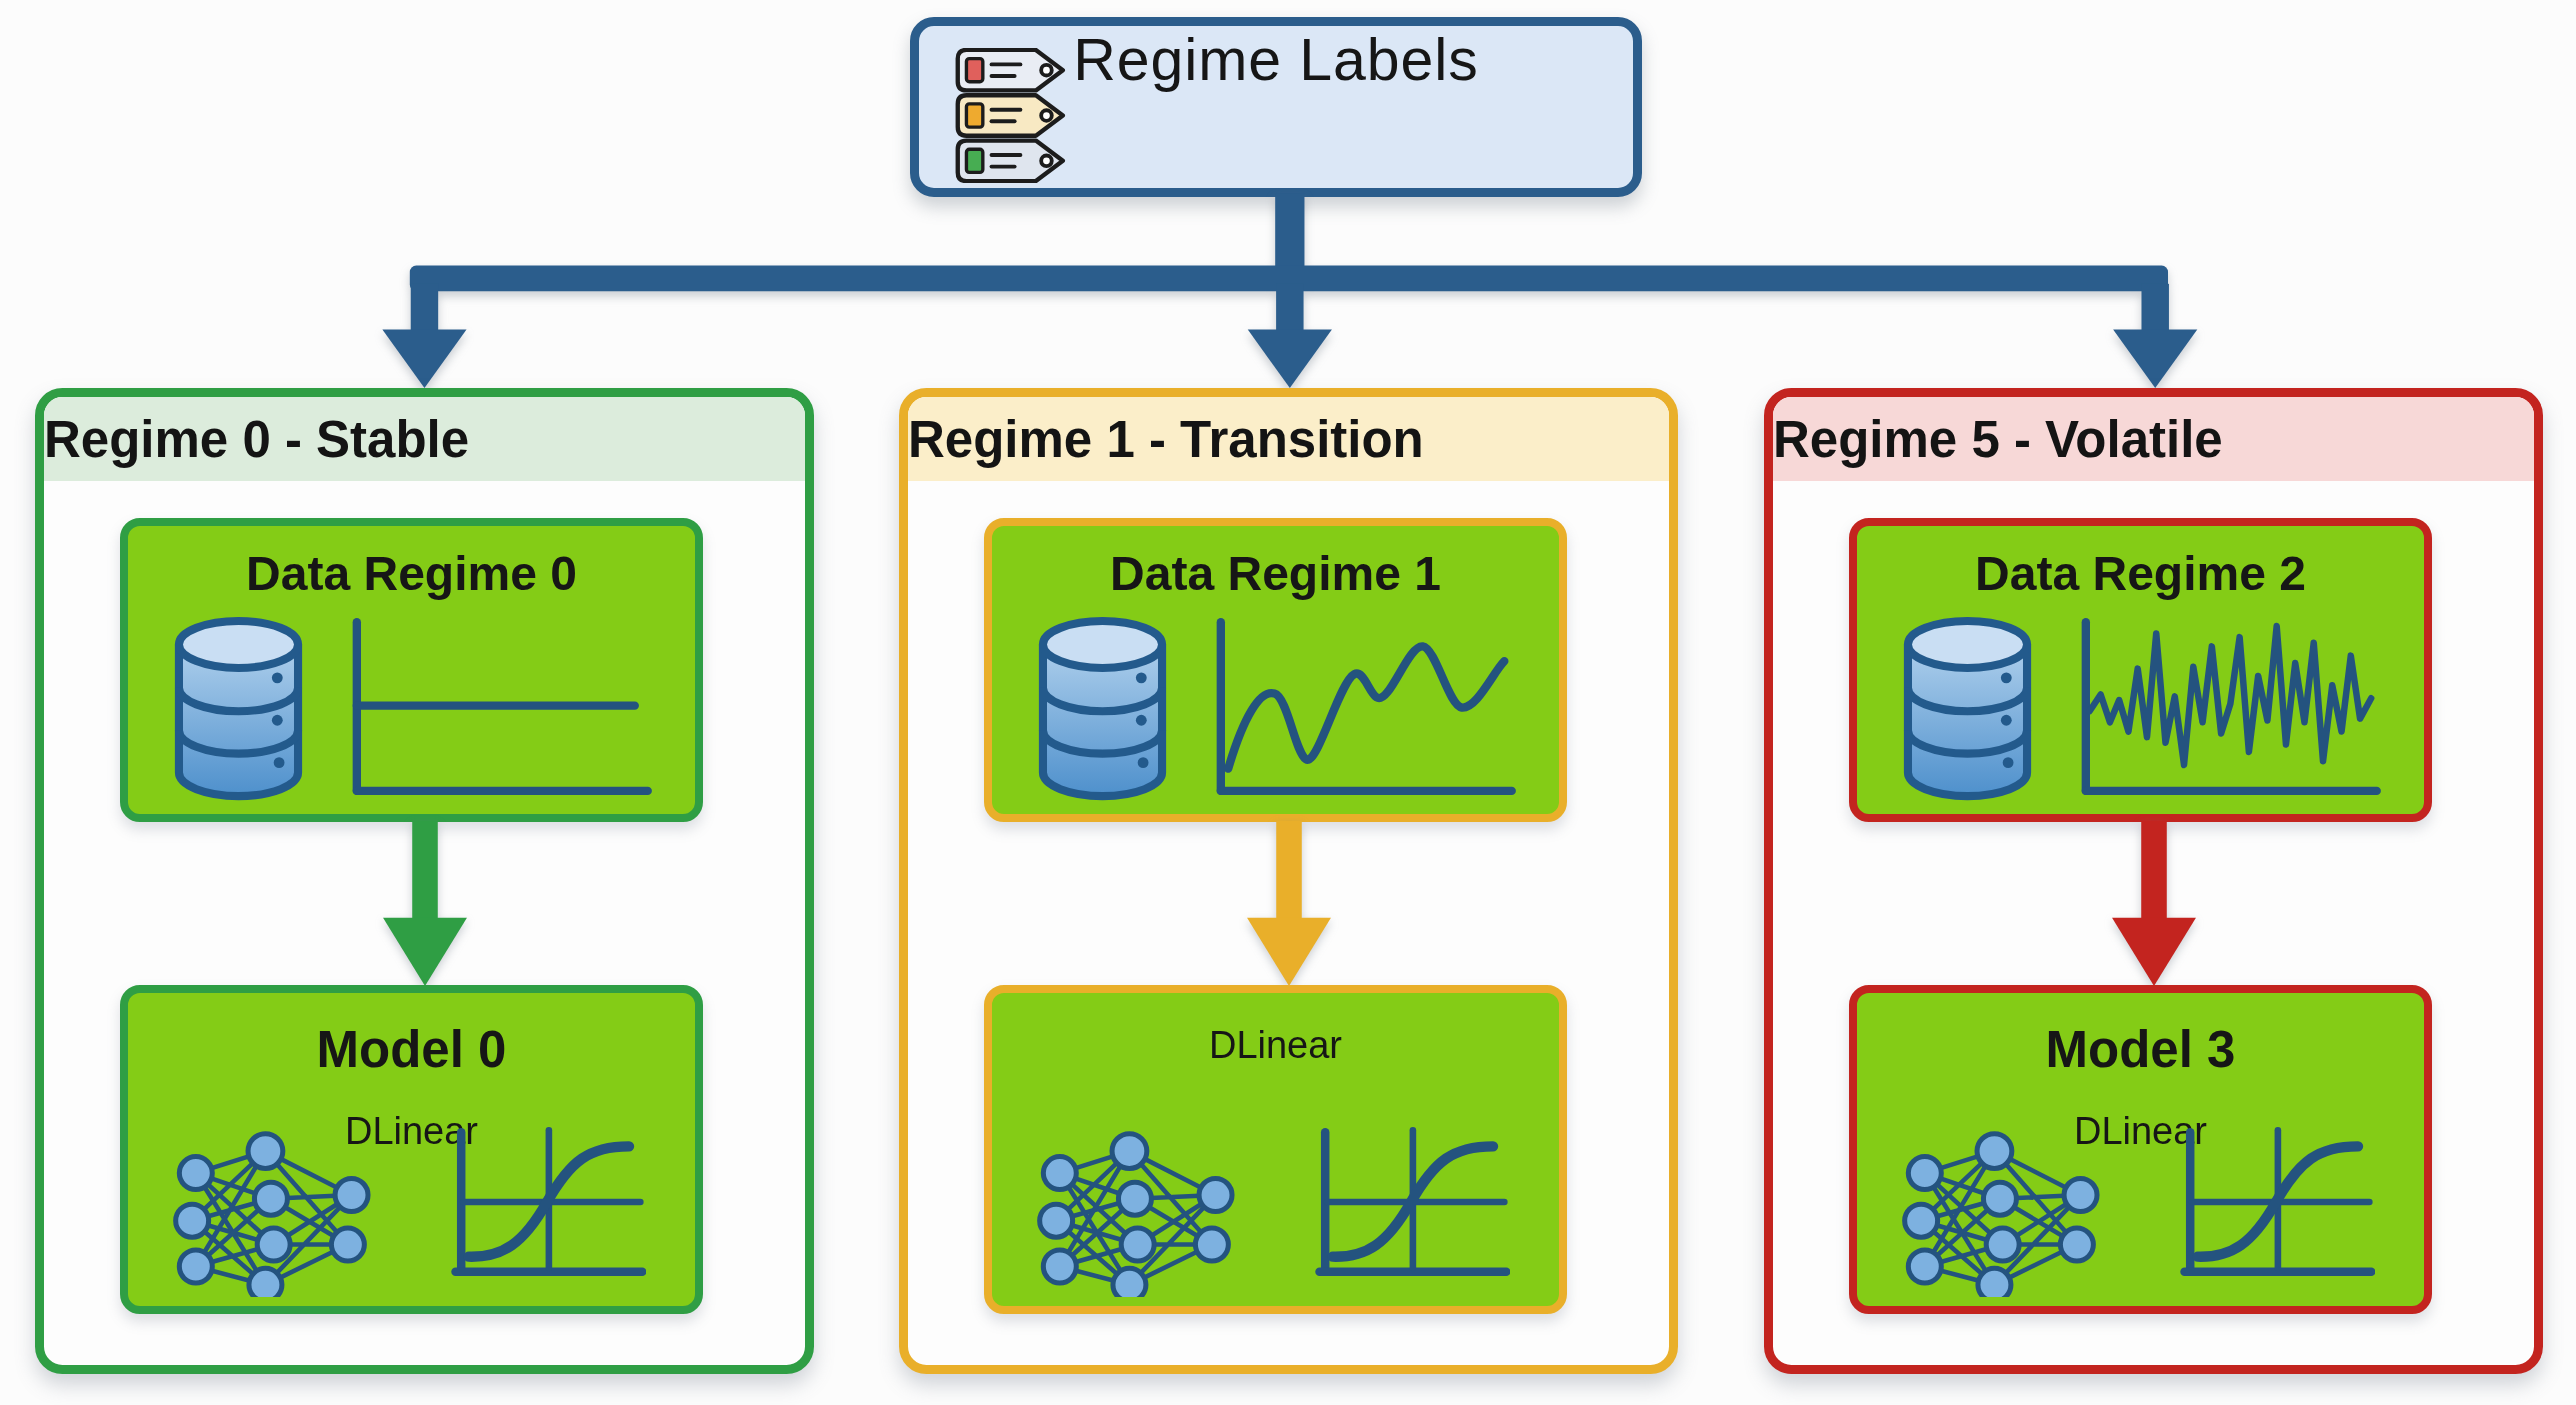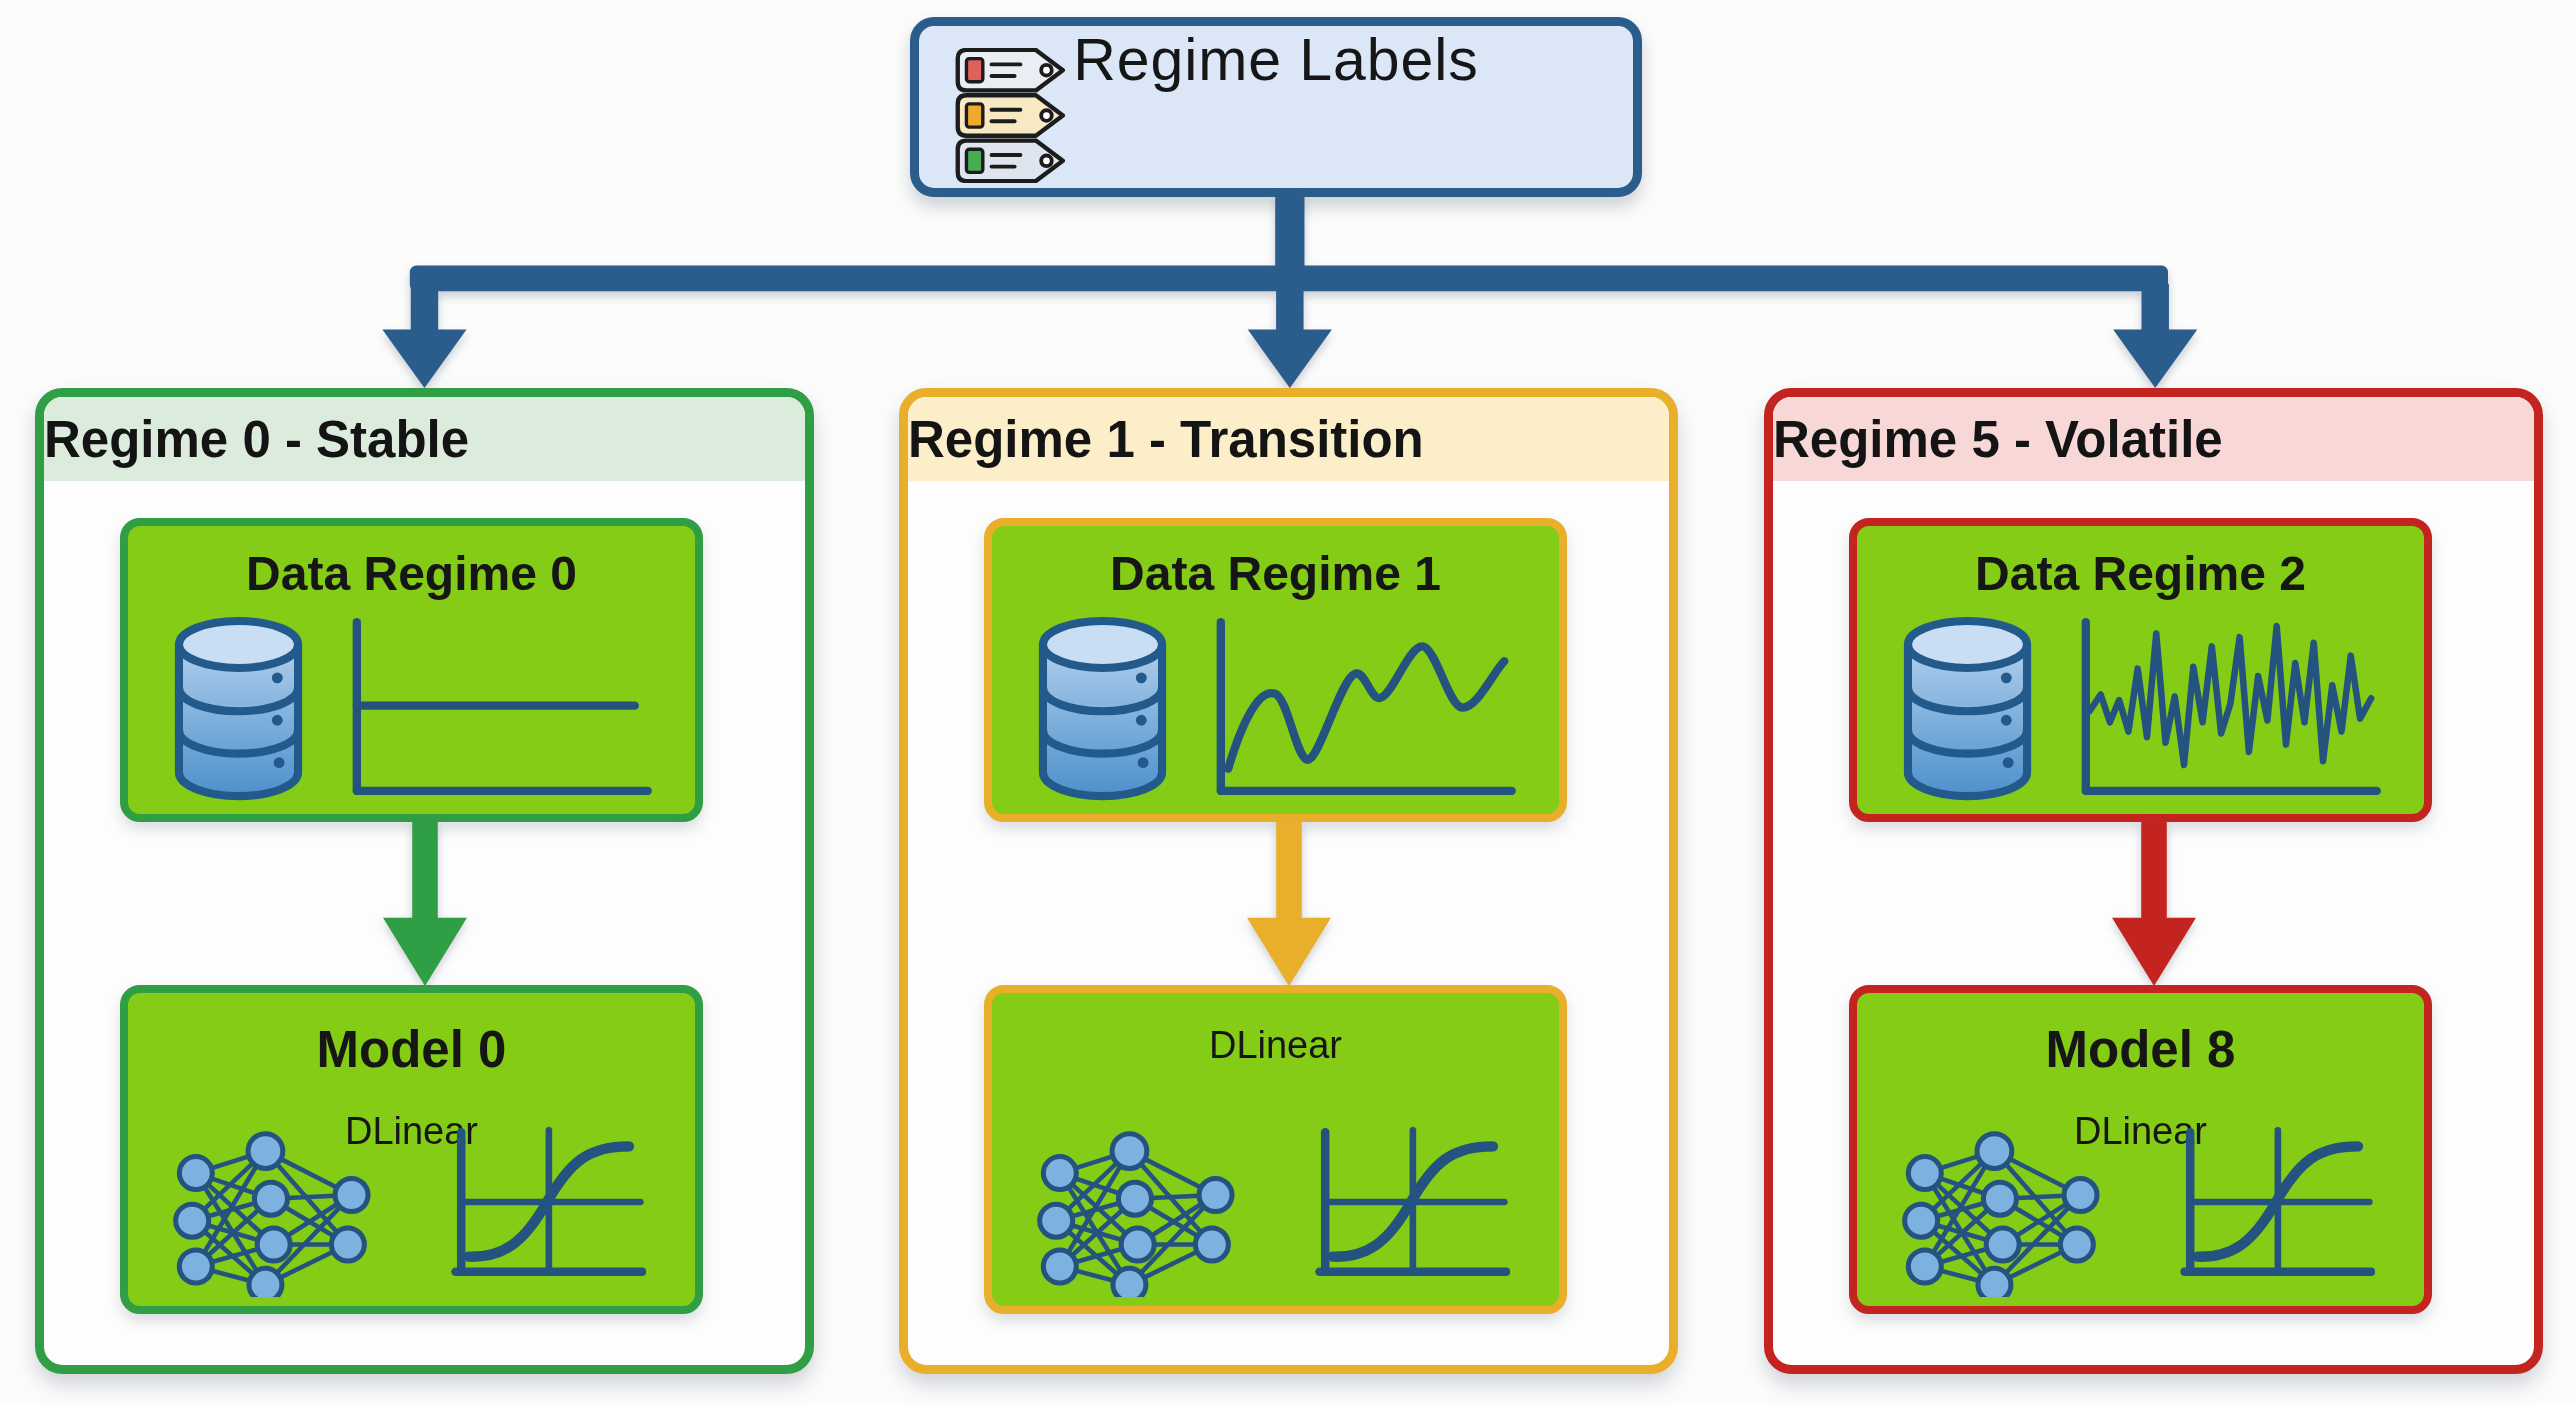--- a/index.html
+++ b/index.html
@@ -272,21 +272,21 @@
       <path class="diag" d="M20,104 L32,86 42,116 52,92 62,126 72,58 82,132 92,20 102,138 112,88 122,162 132,56 142,116 152,34 162,128 172,96 182,24 192,148 202,66 212,114 222,12 232,140 242,52 252,116 262,30 272,158 282,76 292,126 302,44 312,112 324,90" stroke-width="7"></path>
     </svg>
   </div>
 
   <svg class="flow-arrow" viewBox="0 0 96 182">
     <rect class="acc" x="34" y="0" width="28" height="112"></rect>
     <polygon class="acc" points="2,106 94,106 48,181"></polygon>
   </svg>
 
   <div class="inner-box model-box">
-    <div class="model-title">Model 8</div>
+    <div class="model-title">Model 3</div>
     <div class="model-subtitle">DLinear</div>
     <svg class="nn-icon" viewBox="0 0 250 185">
       <g class="diag" stroke-width="5">
         <path d="M26,50 L102,26 M26,50 L108,78 M26,50 L111,128 M26,50 L102,172"></path>
         <path d="M22,102 L102,26 M22,102 L108,78 M22,102 L111,128 M22,102 L102,172"></path>
         <path d="M26,152 L102,26 M26,152 L108,78 M26,152 L111,128 M26,152 L102,172"></path>
         <path d="M102,26 L196,74 M102,26 L192,128 M108,78 L196,74 M108,78 L192,128"></path>
         <path d="M111,128 L196,74 M111,128 L192,128 M102,172 L196,74 M102,172 L192,128"></path>
       </g>
       <circle class="nn-node" cx="26" cy="50" r="18"></circle>

